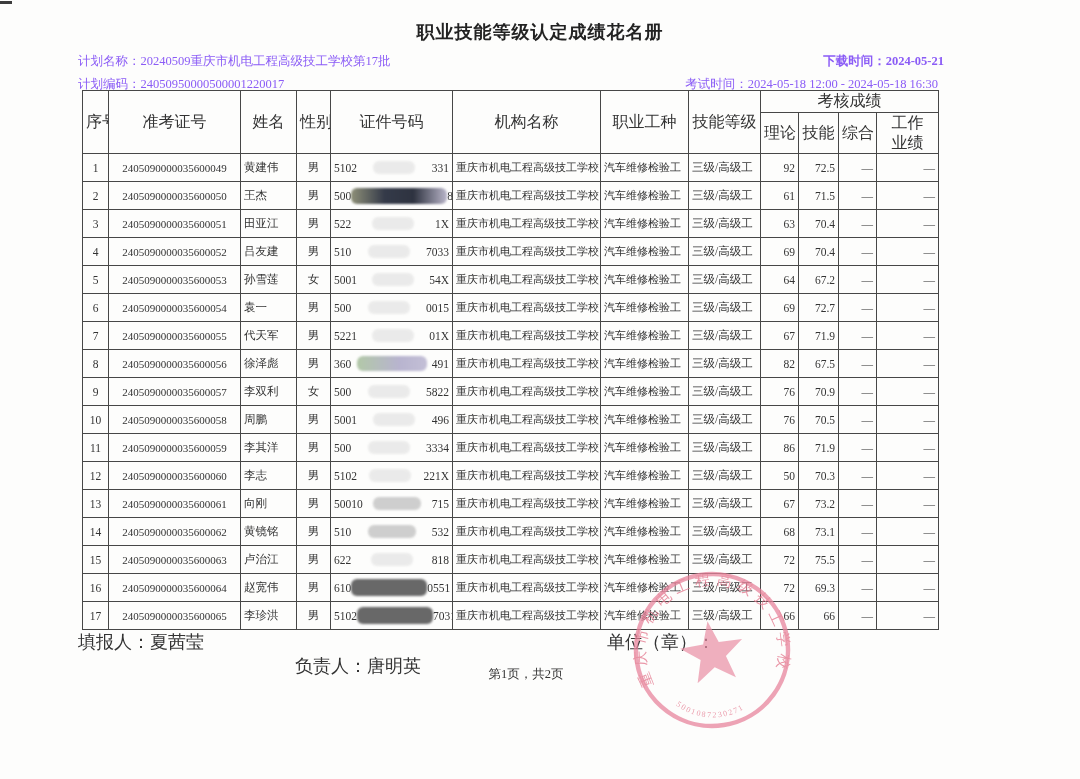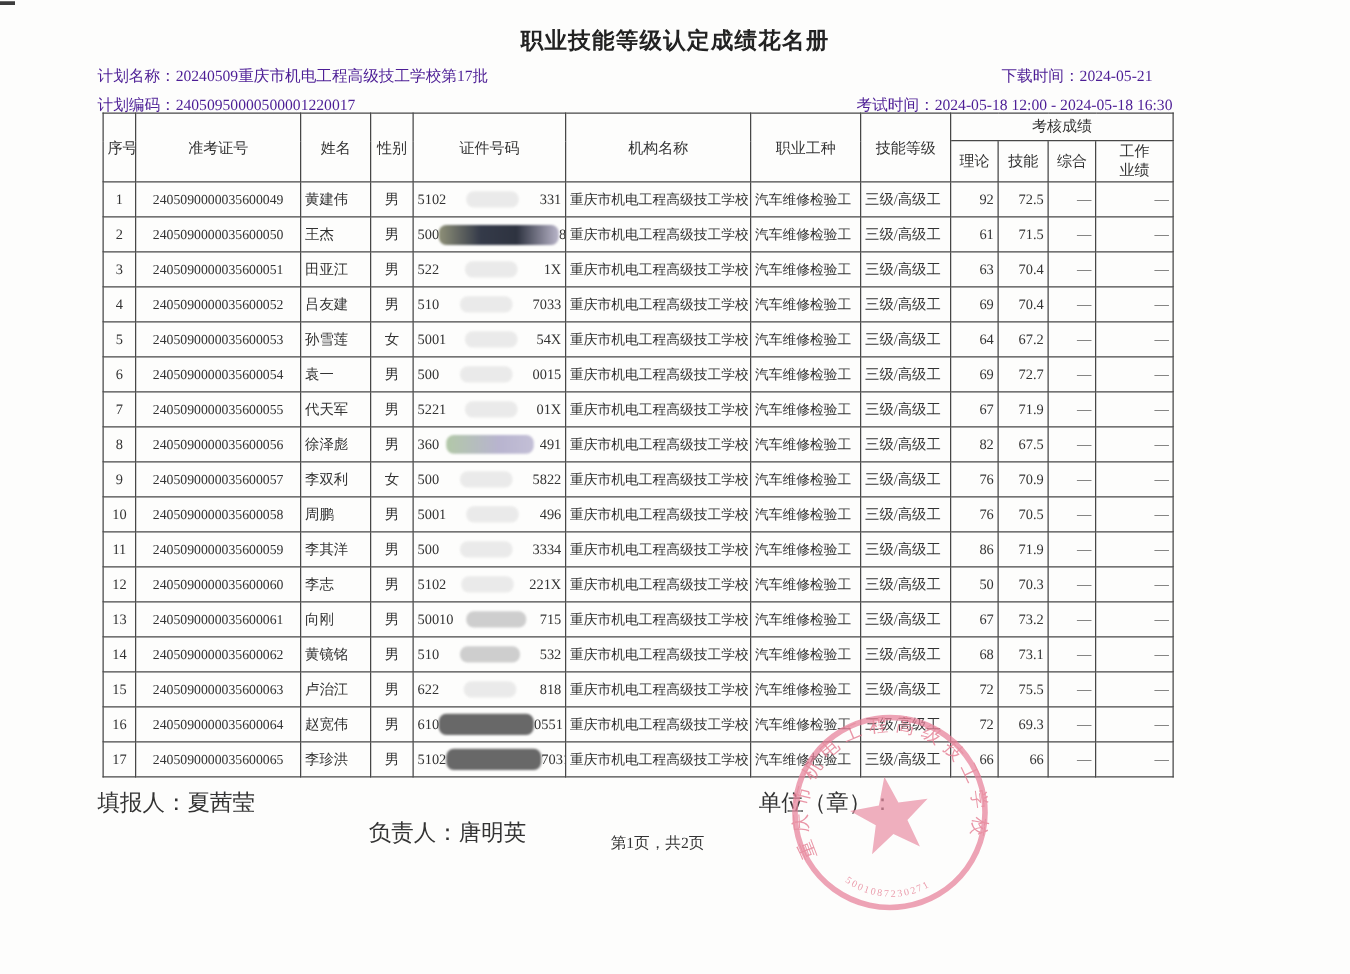--- a/index.html
+++ b/index.html
@@ -6,35 +6,35 @@
   body{
     width:1080px;height:779px;position:relative;background:#fdfdfc;
     font-family:"Liberation Serif","DejaVu Serif",serif;color:#3a3a3a;
     overflow:hidden;
   }
   .artifact{position:absolute;left:0;top:1px;width:12px;height:3px;background:#3c3c3c;}
   .doc-title{
     position:absolute;top:20px;left:0;width:100%;text-align:center;
     font-size:18px;font-weight:bold;letter-spacing:1px;color:#222;
   }
-  .meta-line{position:absolute;font-size:12.5px;color:#4c1d95;white-space:nowrap;}
+  .meta-line{position:absolute;font-size:12.5px;color:#8b5cf6;white-space:nowrap;}
   .m-plan-name{left:78px;top:53px;}
-  .m-download{right:158px;top:53px;}
+  .m-download{right:136px;top:53px;font-weight:bold;}
   .m-plan-code{left:78px;top:76px;text-align:right;}
   .m-exam-time{right:142px;top:76px;}
 
   table.roster{
     position:absolute;left:82px;top:90px;width:856px;
     border-collapse:collapse;table-layout:fixed;
     font-size:11.5px;color:#333;
   }
   table.roster th,table.roster td{
     border:1px solid #474747;padding:0 3px;overflow:hidden;white-space:nowrap;
   }
-  table.roster th{font-weight:normal;text-align:center;font-size:12px;}
+  table.roster th{font-weight:normal;text-align:center;font-size:16px;}
   tr.h1 th{height:21px;}
   tr.h2 th{height:32px;}
   th.wrap span{display:inline-block;width:32px;white-space:normal;line-height:1.25;}
   tbody tr{height:28px;}
   td.c{text-align:center;}
   td.l{text-align:left;padding-left:5px;}
   td.r{text-align:right;padding-right:4px;}
   td.num{font-size:11px;letter-spacing:0;text-align:center;padding:0 2px;}
   td.org,td.occ{font-size:11px;padding:0 2px;}
   td.idcell{padding:0 4px;}

